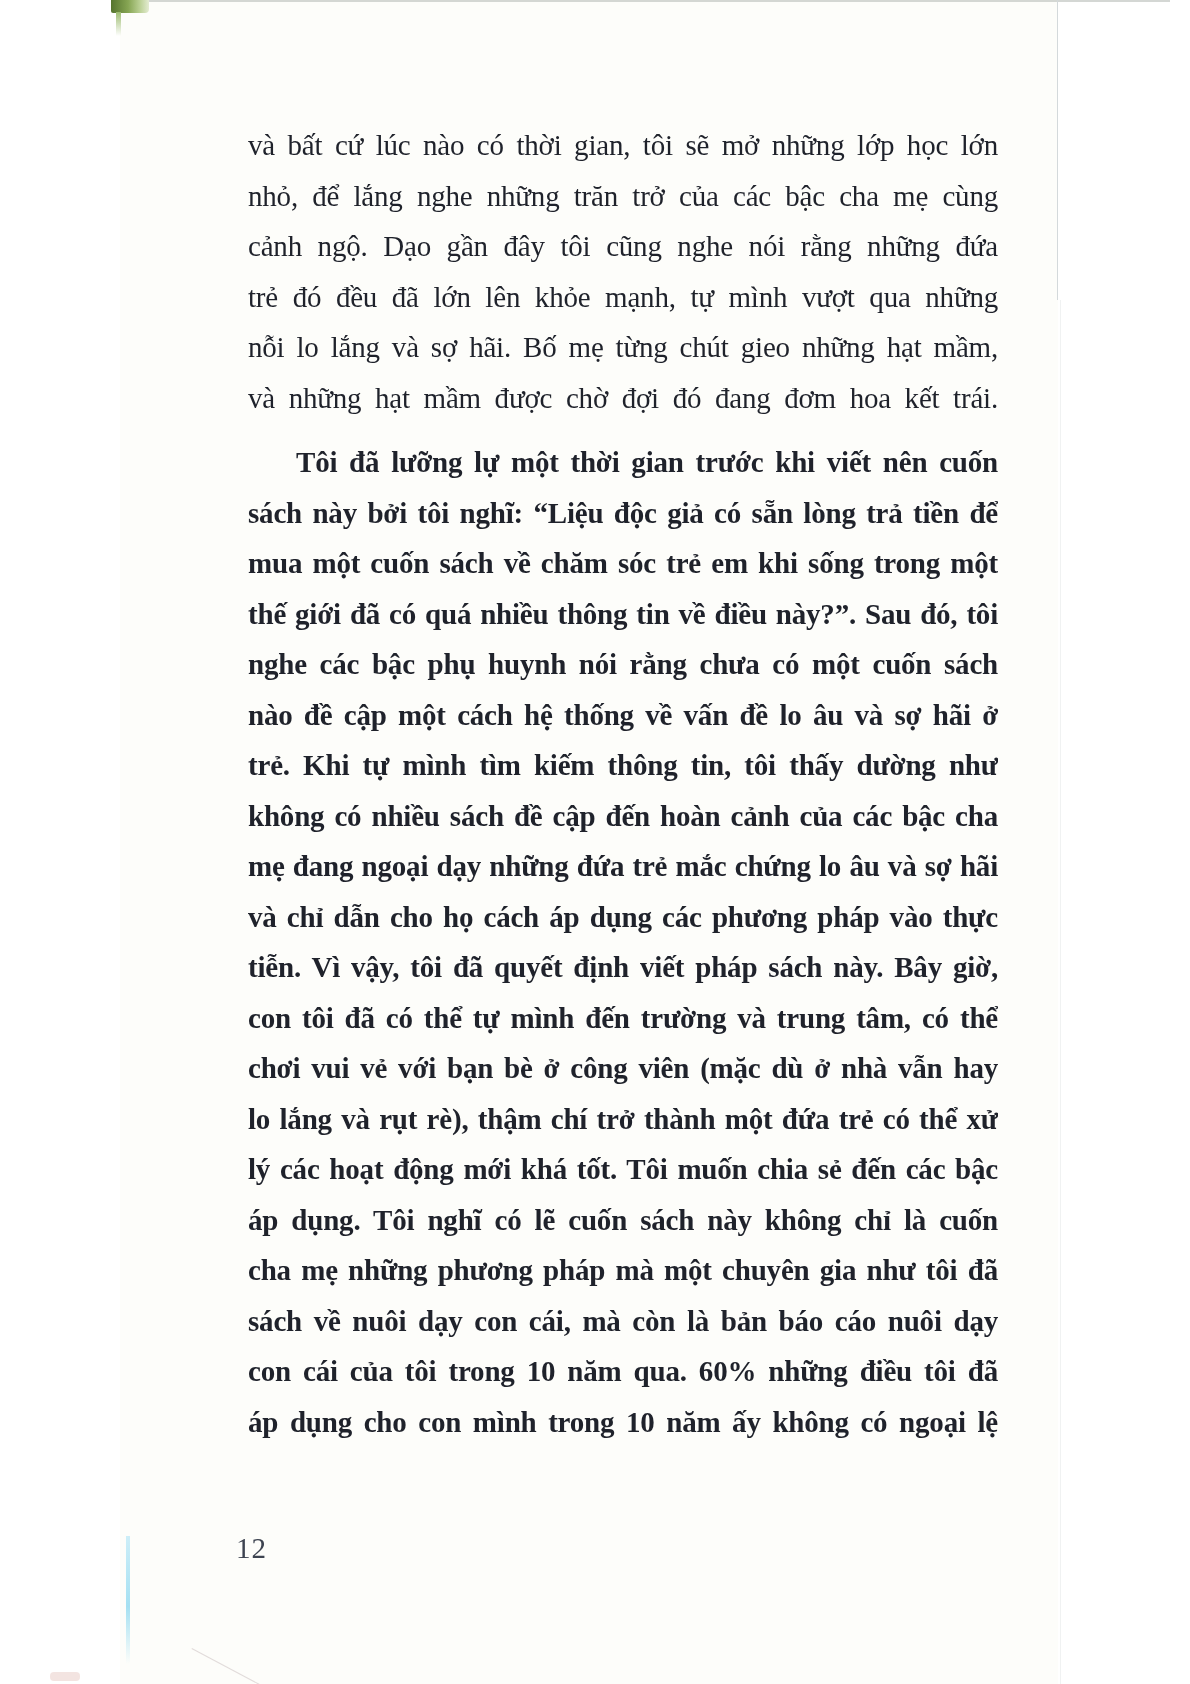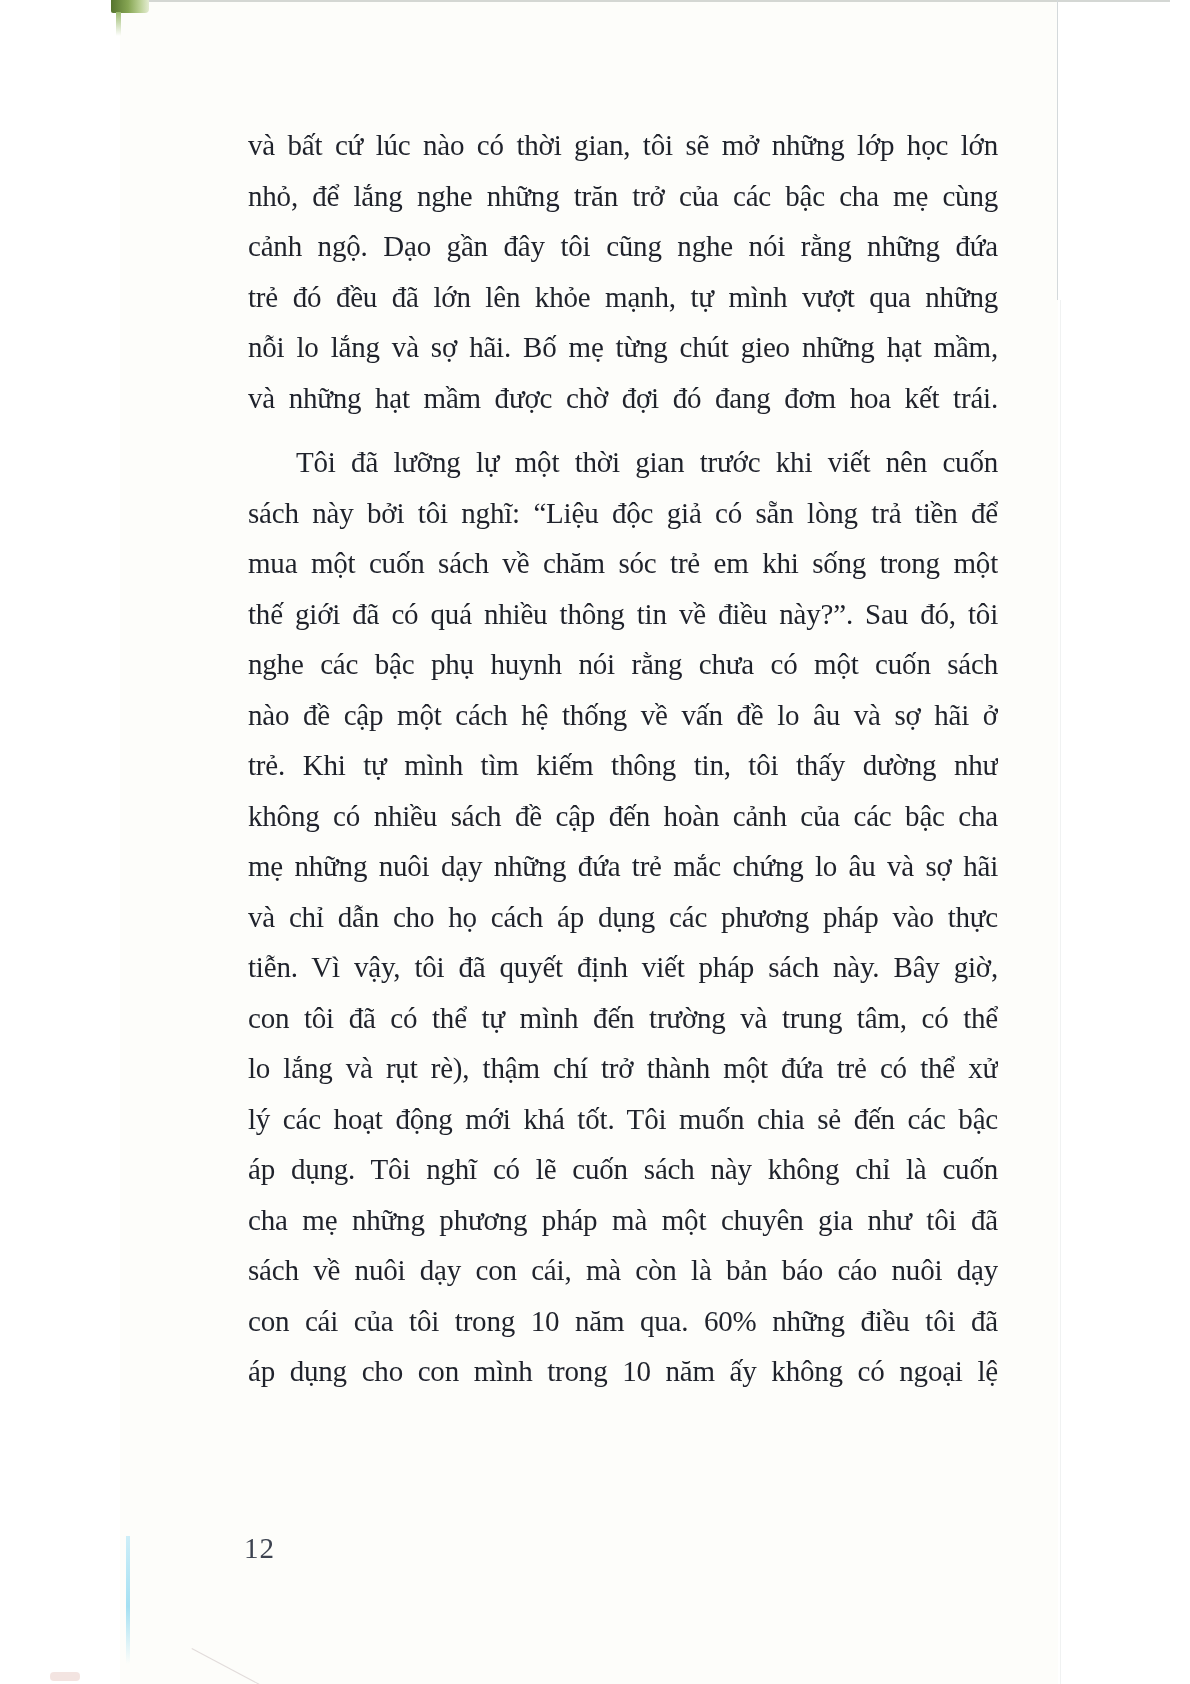--- a/index.html
+++ b/index.html
@@ -112,27 +112,28 @@
   }
   .line {
     height: 50.5px;
     line-height: 50.5px;
     overflow: hidden;
     text-align: justify;
     text-align-last: justify;
   }
   .para-2 {
     margin-top: 14px;
+    font-weight: bold;
   }
   .line.indent {
     padding-left: 48px;
   }
   .page-number {
     position: absolute;
-    left: 244px;
+    left: 236px;
     top: 1528px;
     font-size: 29px;
     line-height: 40px;
     letter-spacing: 1px;
     color: #3d4350;
   }
 </style>
 </head>
 <body>
 
@@ -159,24 +160,25 @@
     </div>
     <div class="para para-2">
       <div class="line indent">Tôi đã lưỡng lự một thời gian trước khi viết nên cuốn</div>
       <div class="line">sách này bởi tôi nghĩ: “Liệu độc giả có sẵn lòng trả tiền để</div>
       <div class="line">mua một cuốn sách về chăm sóc trẻ em khi sống trong một</div>
       <div class="line">thế giới đã có quá nhiều thông tin về điều này?”. Sau đó, tôi</div>
       <div class="line">nghe các bậc phụ huynh nói rằng chưa có một cuốn sách</div>
       <div class="line">nào đề cập một cách hệ thống về vấn đề lo âu và sợ hãi ở</div>
       <div class="line">trẻ. Khi tự mình tìm kiếm thông tin, tôi thấy dường như</div>
       <div class="line">không có nhiều sách đề cập đến hoàn cảnh của các bậc cha</div>
-      <div class="line">mẹ những nuôi dạy những đứa trẻ mắc chứng lo âu và sợ hãi</div>
+      <div class="line">mẹ đang ngoại dạy những đứa trẻ mắc chứng lo âu và sợ hãi</div>
       <div class="line">và chỉ dẫn cho họ cách áp dụng các phương pháp vào thực</div>
       <div class="line">tiễn. Vì vậy, tôi đã quyết định viết pháp sách này. Bây giờ,</div>
       <div class="line">con tôi đã có thể tự mình đến trường và trung tâm, có thể</div>
+      <div class="line">chơi vui vẻ với bạn bè ở công viên (mặc dù ở nhà vẫn hay</div>
       <div class="line">lo lắng và rụt rè), thậm chí trở thành một đứa trẻ có thể xử</div>
       <div class="line">lý các hoạt động mới khá tốt. Tôi muốn chia sẻ đến các bậc</div>
       <div class="line">áp dụng. Tôi nghĩ có lẽ cuốn sách này không chỉ là cuốn</div>
       <div class="line">cha mẹ những phương pháp mà một chuyên gia như tôi đã</div>
       <div class="line">sách về nuôi dạy con cái, mà còn là bản báo cáo nuôi dạy</div>
       <div class="line">con cái của tôi trong 10 năm qua. 60% những điều tôi đã</div>
       <div class="line">áp dụng cho con mình trong 10 năm ấy không có ngoại lệ</div>
     </div>
   </div>
 

